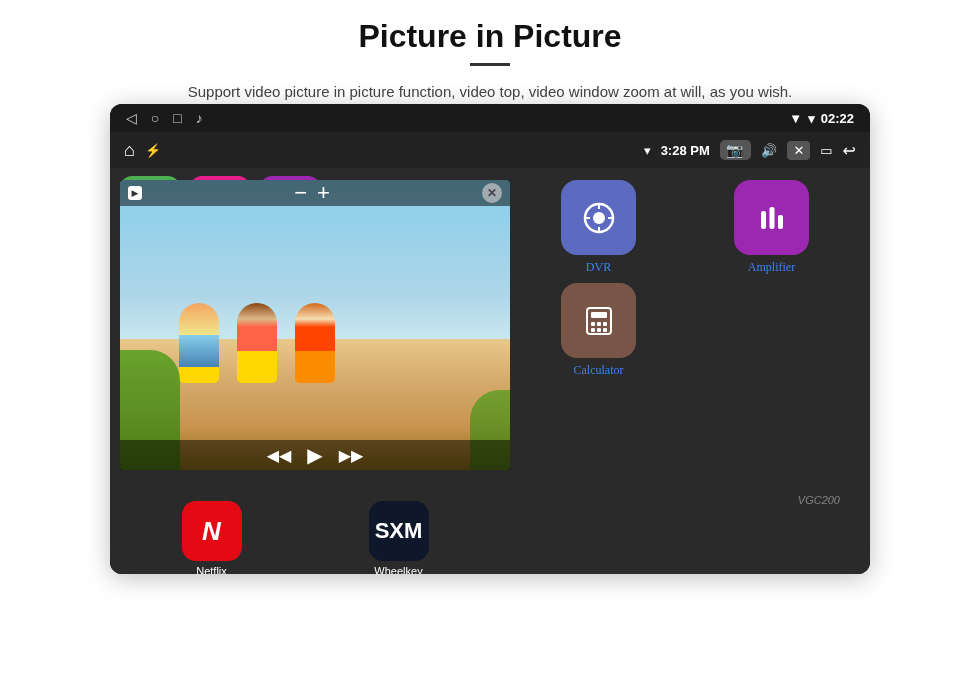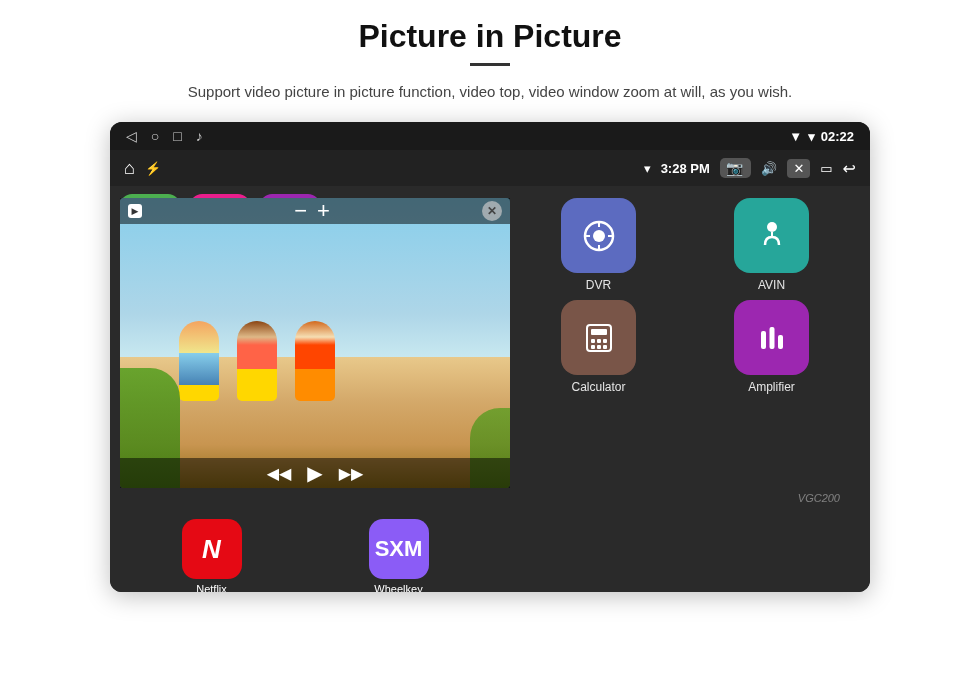--- a/index.html
+++ b/index.html
@@ -35,21 +35,20 @@
       background: #333;
       margin: 0 auto 14px;
     }
 
     .subtitle {
       font-size: 15px;
       color: #444;
       text-align: center;
       max-width: 760px;
       line-height: 1.6;
-      margin-bottom: 18px;
     }
 
     
     .device-frame {
       width: 760px;
       height: 470px;
       background: #1a1a1a;
       border-radius: 12px;
       overflow: hidden;
       position: relative;
@@ -306,28 +305,29 @@
       height: 75px;
       border-radius: 16px;
       display: flex;
       align-items: center;
       justify-content: center;
       font-size: 28px;
     }
 
     .grid-icon-label {
       font-size: 12px;
-      color: #e5e5e5;
+      color: #3b82f6;
       text-align: right;
+      font-family: Liberation Serif, serif;
     }
 
     
     .watermark {
       position: absolute;
-      bottom: 88px;
+      bottom: 68px;
       right: 30px;
       font-size: 11px;
       color: rgba(255,255,255,0.4);
       font-style: italic;
     }
 
     
     .top-icon-row {
       position: absolute;
       top: 8px;
@@ -438,72 +438,62 @@
                 <circle cx="19" cy="19" r="6" fill="white"></circle>
                 <line x1="19" y1="5" x2="19" y2="10" stroke="white" stroke-width="2"></line>
                 <line x1="19" y1="28" x2="19" y2="33" stroke="white" stroke-width="2"></line>
                 <line x1="5" y1="19" x2="10" y2="19" stroke="white" stroke-width="2"></line>
                 <line x1="28" y1="19" x2="33" y2="19" stroke="white" stroke-width="2"></line>
               </svg>
             </div>
             <span class="grid-icon-label">DVR</span>
           </div>
 
+
           <div class="grid-app-item">
-            <div class="grid-icon-box" style="background:#26a69a;">
+            <div class="grid-icon-box" style="background:#9c27b0;">
               <svg width="38" height="38" viewBox="0 0 38 38" fill="none">
-                <circle cx="19" cy="10" r="5" fill="white"></circle>
-                <path d="M12 28 Q12 20 19 20 Q26 20 26 28" stroke="white" stroke-width="2.5" fill="none"></path>
-                <line x1="19" y1="15" x2="19" y2="20" stroke="white" stroke-width="2"></line>
+
+                <rect x="8" y="12" width="5" height="18" rx="2" fill="white"></rect>
+                <rect x="16.5" y="8" width="5" height="22" rx="2" fill="white"></rect>
+                <rect x="25" y="16" width="5" height="14" rx="2" fill="white"></rect>
               </svg>
             </div>
-            <span class="grid-icon-label">AVIN</span>
+            <span class="grid-icon-label">Amplifier</span>
           </div>
 
           <div class="grid-app-item">
             <div class="grid-icon-box" style="background:#795548;">
               <svg width="38" height="38" viewBox="0 0 38 38" fill="none">
                 <rect x="7" y="6" width="24" height="26" rx="3" stroke="white" stroke-width="2" fill="none"></rect>
                 <rect x="11" y="10" width="16" height="6" rx="1" fill="white"></rect>
 
                 <rect x="11" y="20" width="4" height="4" rx="1" fill="white"></rect>
                 <rect x="17" y="20" width="4" height="4" rx="1" fill="white"></rect>
                 <rect x="23" y="20" width="4" height="4" rx="1" fill="white"></rect>
                 <rect x="11" y="26" width="4" height="4" rx="1" fill="white"></rect>
                 <rect x="17" y="26" width="4" height="4" rx="1" fill="white"></rect>
                 <rect x="23" y="26" width="4" height="4" rx="1" fill="white"></rect>
               </svg>
             </div>
             <span class="grid-icon-label">Calculator</span>
           </div>
-
-          <div class="grid-app-item">
-            <div class="grid-icon-box" style="background:#9c27b0;">
-              <svg width="38" height="38" viewBox="0 0 38 38" fill="none">
-
-                <rect x="8" y="12" width="5" height="18" rx="2" fill="white"></rect>
-                <rect x="16.5" y="8" width="5" height="22" rx="2" fill="white"></rect>
-                <rect x="25" y="16" width="5" height="14" rx="2" fill="white"></rect>
-              </svg>
-            </div>
-            <span class="grid-icon-label">Amplifier</span>
-          </div>
         </div>
       </div>
 
       <div class="bottom-app-row">
         <div class="app-icon-item">
           <div class="app-icon-box" style="background:#e50914;">
             <span style="color:white;font-size:26px;font-weight:bold;font-style:italic;">N</span>
           </div>
           <span class="app-icon-label">Netflix</span>
         </div>
 
         <div class="app-icon-item">
-          <div class="app-icon-box" style="background:#8b5cf6;">
+          <div class="app-icon-box" style="background:#0f172a;">
             <span style="color:white;font-size:22px;font-weight:bold;">SXM</span>
           </div>
           <span class="app-icon-label">Wheelkey</span>
         </div>
 
       </div>
 
       <div class="watermark">VGC200</div>
 
     </div>

